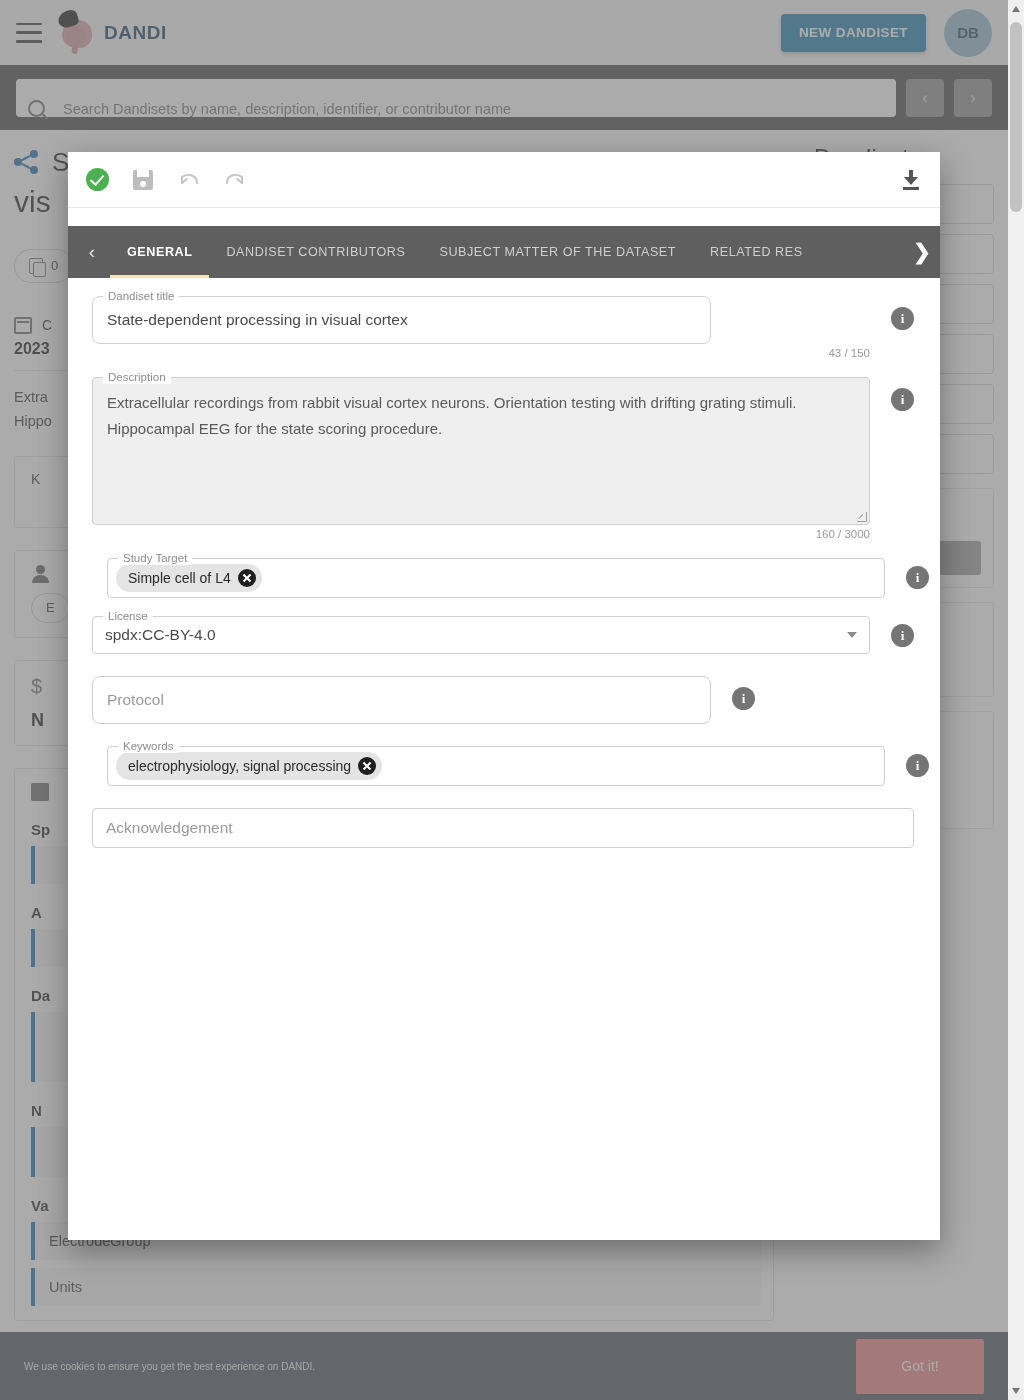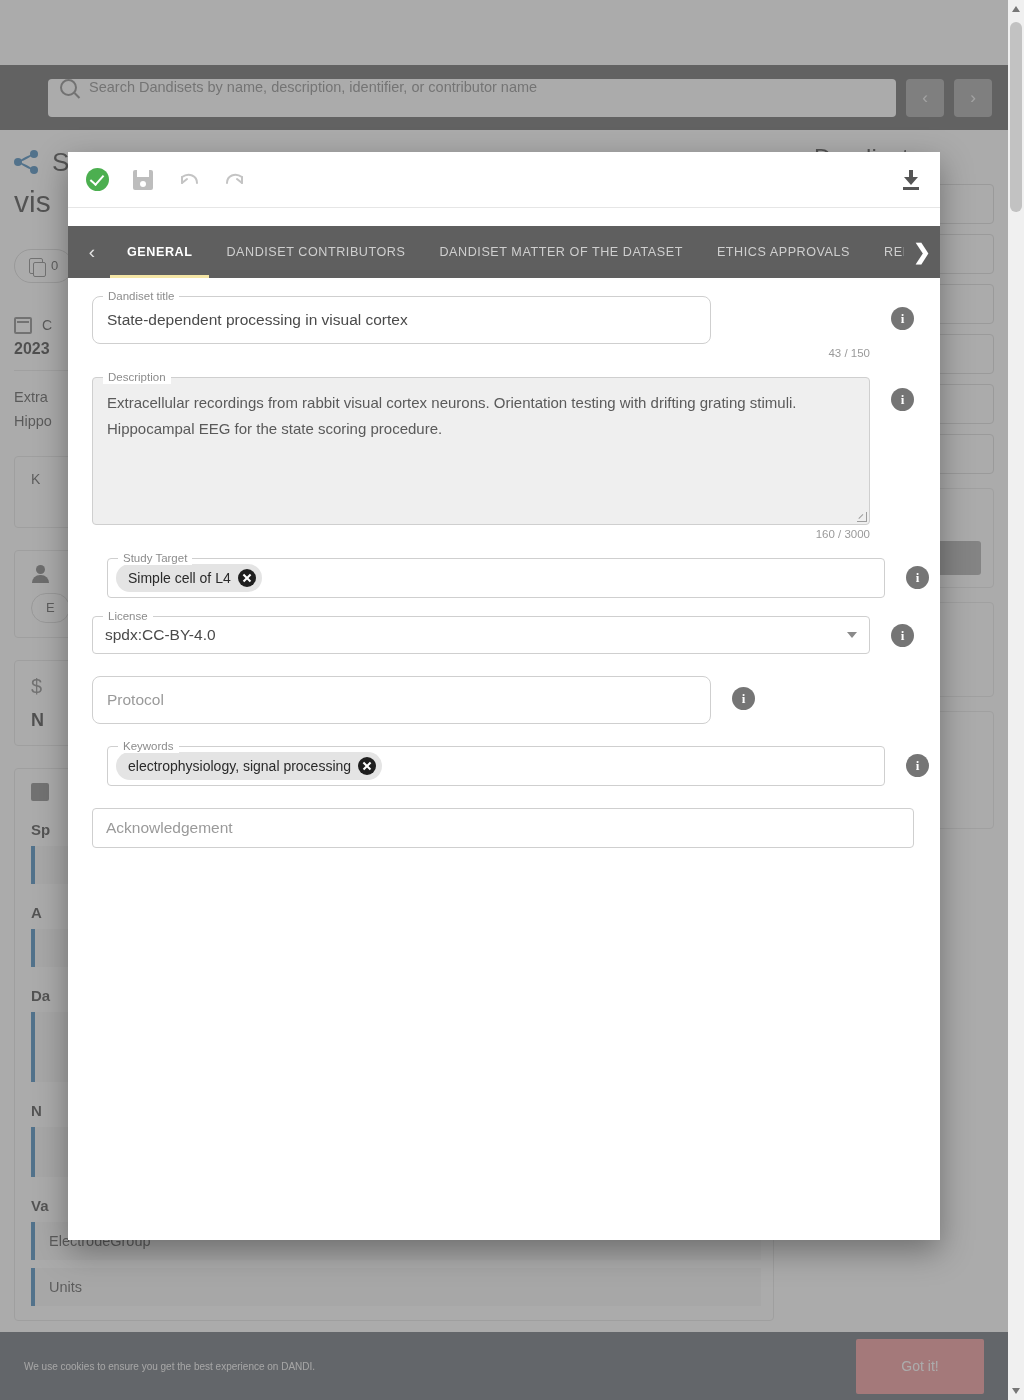--- a/index.html
+++ b/index.html
@@ -42,21 +42,21 @@
     color: #20445c; display: flex; align-items: center; justify-content: center;
     font-size: 15px; font-weight: 600; margin-left: 18px; cursor: pointer;
   }
 
   .searchbar {
     position: absolute; top: 65px; left: 0; width: 1008px; height: 65px;
     background: #3f3f3f; display: flex; align-items: center; padding: 0 16px; gap: 10px;
   }
   .search-field {
     flex: 1; height: 38px; background: #fff; border-radius: 4px;
-    display: flex; align-items: flex-start; padding: 0 12px; gap: 12px; margin-left: 32px;
+    display: flex; align-items: flex-end; padding: 0 12px; gap: 18px;
   }
   .search-icon { width: 17px; height: 17px; border: 2px solid #6b6b6b; border-radius: 50%;
     position: relative; flex: none; }
   .search-icon::after { content: ""; position: absolute; width: 2px; height: 7px;
     background: #6b6b6b; right: -3px; bottom: -5px; transform: rotate(-45deg); }
   .search-ph { color: #6f6f6f; font-size: 14.5px; }
   .nav-btn {
     width: 38px; height: 38px; background: #8d8d8d; border-radius: 4px; border: none;
     color: #e8e8e8; font-size: 17px; display: flex; align-items: center;
     justify-content: center; cursor: pointer;
@@ -293,20 +293,37 @@
     font-size:14px; cursor:pointer; border-radius:2px;
   }
 </style>
 </head>
 <body>
 
 <div id="root">
 
   <div id="bg">
 
+    <div class="appbar">
+      <div class="hamburger">
+        <i></i>
+          <i></i>
+          <i></i>
+      </div>
+      <div class="brain">
+        <div class="lobe"></div>
+          <div class="lobe2"></div>
+        <div class="stem"></div>
+          <div class="cap"></div>
+      </div>
+      <div class="brand">DANDI</div>
+      <div class="appbar-spacer"></div>
+      <button class="new-dandiset">NEW DANDISET</button>
+      <div class="avatar">DB</div>
+    </div>
 
     <div class="searchbar">
       <div class="search-field">
         <div class="search-icon"></div>
         <div class="search-ph">Search Dandisets by name, description, identifier, or contributor name</div>
       </div>
       <button class="nav-btn">‹</button>
       <button class="nav-btn">›</button>
     </div>
 
@@ -462,22 +479,21 @@
       </div>
     </div>
 
     <div class="m-tabspace"></div>
 
     <div class="m-tabsrow">
       <div class="m-tabs">
         <div class="tab-nav">‹</div>
         <div class="tab active">GENERAL</div>
         <div class="tab">DANDISET CONTRIBUTORS</div>
-        <div class="tab">DANDISET MATTER OF THE DATASET</div>
-        <div class="tab">ETHICS APPROVALS</div>
+        <div class="tab">SUBJECT MATTER OF THE DATASET</div>
         <div class="tab">RELATED RES</div>
         <div class="tab-nav right" style="position:absolute;right:0;top:0;background:#5f5f5f;">❯</div>
       </div>
     </div>
 
     <div class="m-body">
 
       <div class="field-row">
         <div class="field-wrap">
           <div class="tf">

